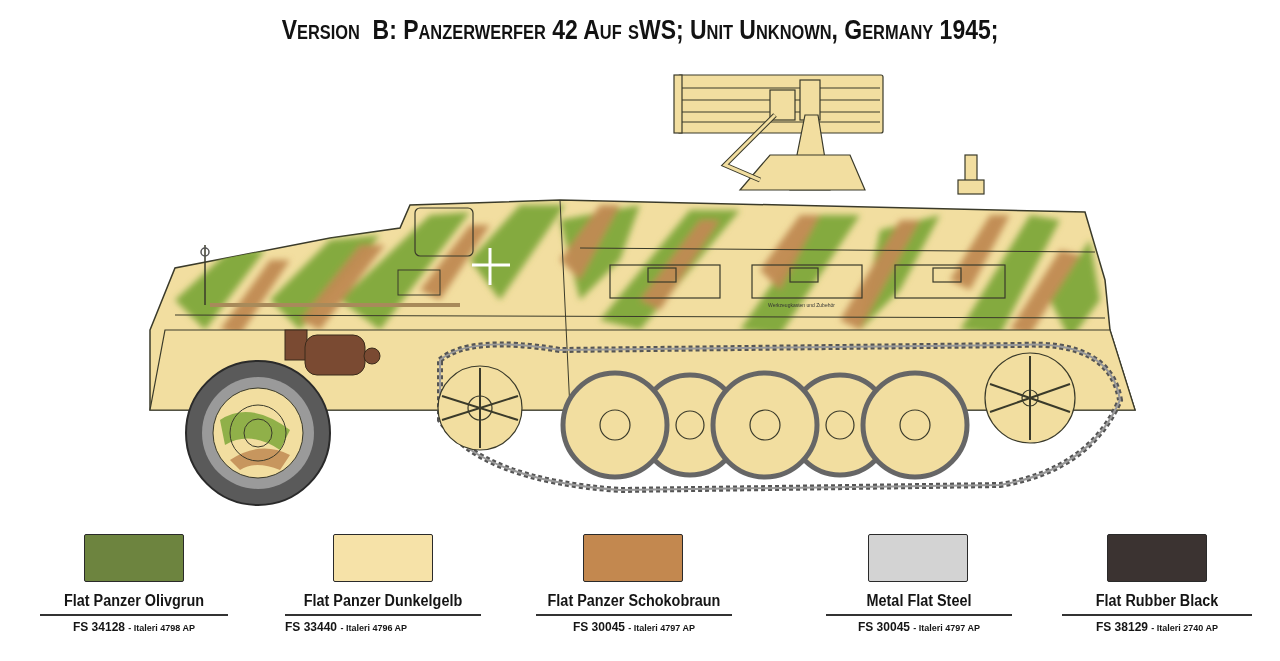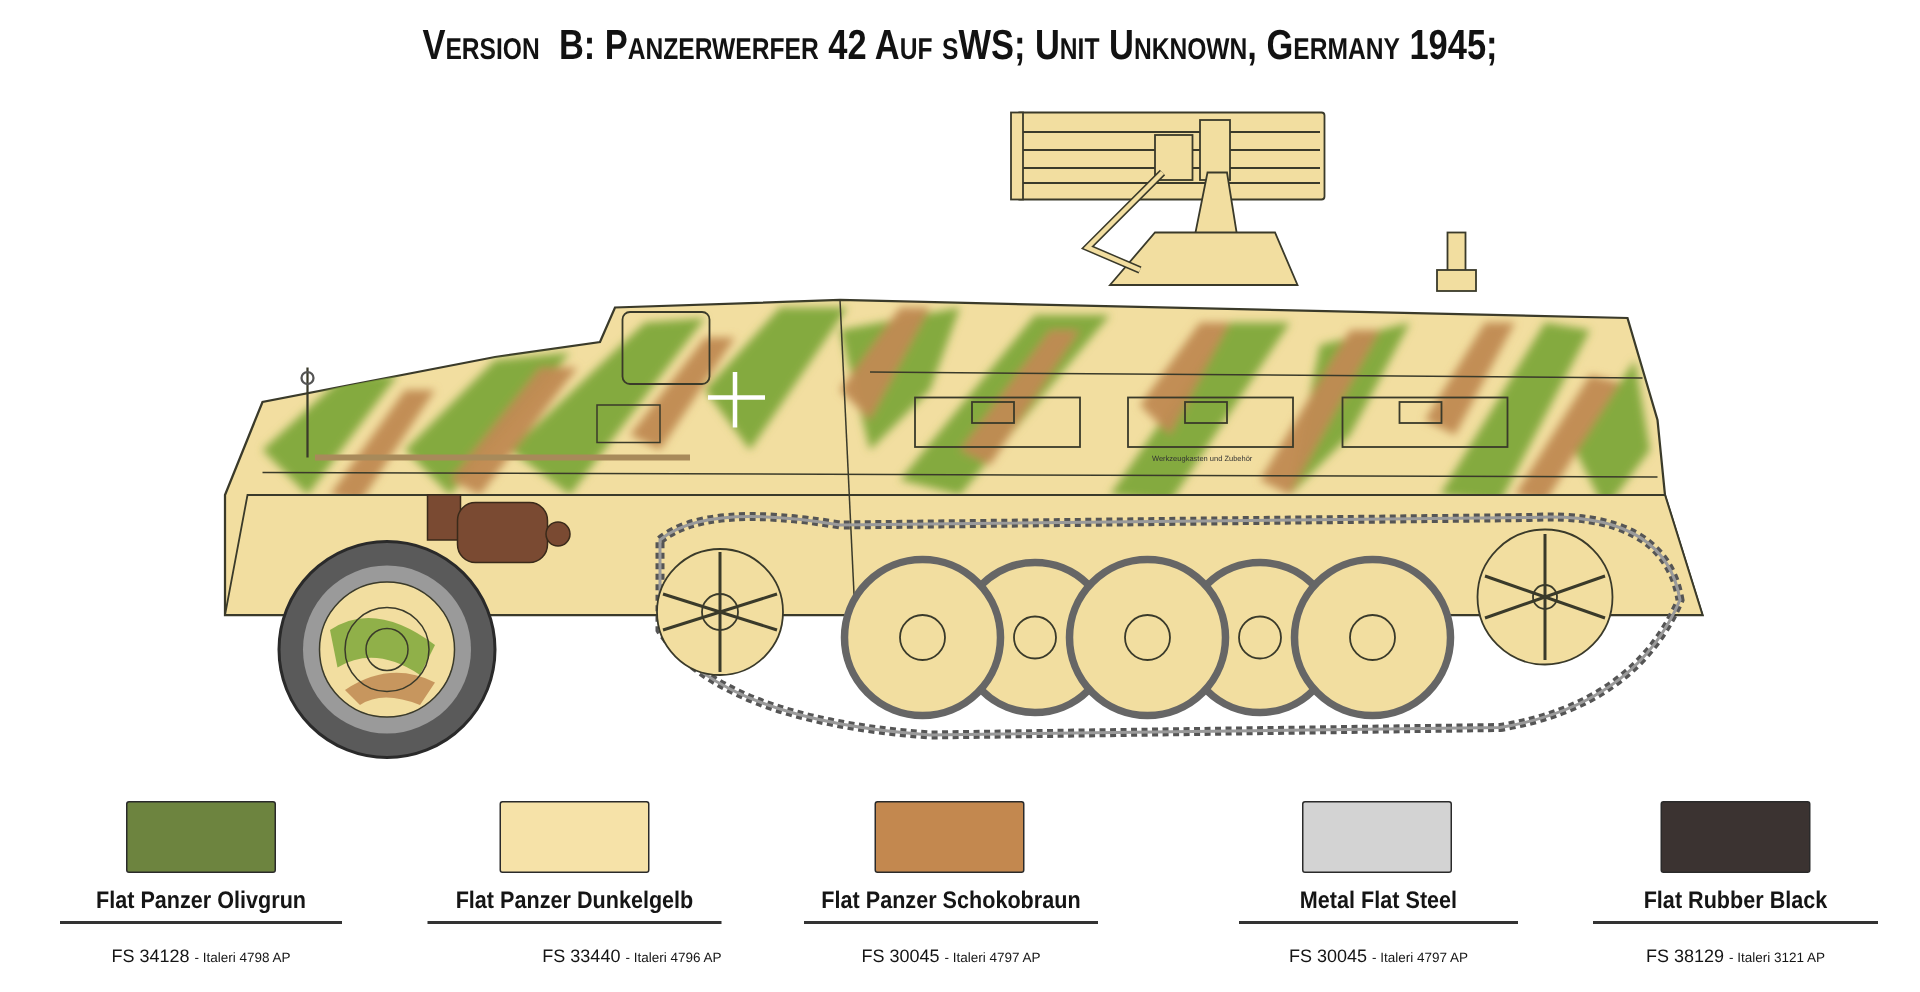--- a/index.html
+++ b/index.html
@@ -8,21 +8,21 @@
     .title { position:absolute; left:0; top:14px; width:1280px; text-align:center;
              font-family:"Liberation Sans", sans-serif; font-weight:bold; font-size:28px;
              letter-spacing:0px; transform:scaleX(0.82); transform-origin:center; color:#121212; }
     .title .sc { font-variant: small-caps; }
     .illus { position:absolute; left:0; top:60px; width:1280px; height:450px; }
     .legend { position:absolute; left:0; top:534px; width:1280px; height:127px; }
     .swatch { position:absolute; top:0; width:100px; height:48px; border:1.5px solid #2a2a2a; border-radius:2px; box-sizing:border-box; }
     .swatch-name { position:absolute; top:58px; white-space:nowrap; font-weight:bold; font-size:16px; color:#151515;
                    transform:scaleX(0.9); transform-origin:center; }
     .swatch-rule { position:absolute; top:80px; height:2px; background:#333; }
-    .swatch-code { position:absolute; top:96px; white-space:nowrap; font-weight:normal; font-size:12px; color:#151515; }
+    .swatch-code { position:absolute; top:86px; white-space:nowrap; font-weight:bold; font-size:12px; color:#151515; }
     .swatch-code .ref { font-size:9px; }
   </style>
 </head>
 <body>
 
 <div class="title">
   <span class="sc">Version</span>&nbsp;&nbsp;<span class="sc">B: Panzerwerfer 42 Auf sWS; Unit Unknown, Germany 1945;</span>
 </div>
 
 <svg class="illus" viewBox="0 60 1280 450" width="1280" height="450" xmlns="http://www.w3.org/2000/svg">
@@ -165,36 +165,36 @@
     <div class="swatch" style="left:84px; background:#6d843f;"></div>
     <div class="swatch-name" style="left:40px; width:188px; text-align:center;">Flat Panzer Olivgrun</div>
     <div class="swatch-rule" style="left:40px; width:188px;"></div>
     <div class="swatch-code" style="left:40px; width:188px; text-align:center;"><span>FS 34128</span> <span class="ref">- Italeri 4798 AP</span></div>
   </div>
 
   <div>
     <div class="swatch" style="left:333px; background:#f6e2a8;"></div>
     <div class="swatch-name" style="left:285px; width:196px; text-align:center;">Flat Panzer Dunkelgelb</div>
     <div class="swatch-rule" style="left:285px; width:196px;"></div>
-    <div class="swatch-code" style="left:285px; width:196px; text-align:right;"><span>FS 33440</span> <span class="ref">- Italeri 4796 AP</span></div>
+    <div class="swatch-code" style="left:285px; width:196px; text-align:left;"><span>FS 33440</span> <span class="ref">- Italeri 4796 AP</span></div>
   </div>
 
   <div>
     <div class="swatch" style="left:583px; background:#c3884f;"></div>
     <div class="swatch-name" style="left:536px; width:196px; text-align:center;">Flat Panzer Schokobraun</div>
     <div class="swatch-rule" style="left:536px; width:196px;"></div>
     <div class="swatch-code" style="left:536px; width:196px; text-align:center;"><span>FS 30045</span> <span class="ref">- Italeri 4797 AP</span></div>
   </div>
 
   <div>
     <div class="swatch" style="left:868px; background:#d3d3d3;"></div>
     <div class="swatch-name" style="left:826px; width:186px; text-align:center;">Metal Flat Steel</div>
     <div class="swatch-rule" style="left:826px; width:186px;"></div>
     <div class="swatch-code" style="left:826px; width:186px; text-align:center;"><span>FS 30045</span> <span class="ref">- Italeri 4797 AP</span></div>
   </div>
 
   <div>
     <div class="swatch" style="left:1107px; background:#3b3331;"></div>
     <div class="swatch-name" style="left:1062px; width:190px; text-align:center;">Flat Rubber Black</div>
     <div class="swatch-rule" style="left:1062px; width:190px;"></div>
-    <div class="swatch-code" style="left:1062px; width:190px; text-align:center;"><span>FS 38129</span> <span class="ref">- Italeri 3121 AP</span></div>
+    <div class="swatch-code" style="left:1062px; width:190px; text-align:center;"><span>FS 38129</span> <span class="ref">- Italeri 2740 AP</span></div>
   </div>
 </div>
 
 </body></html>

